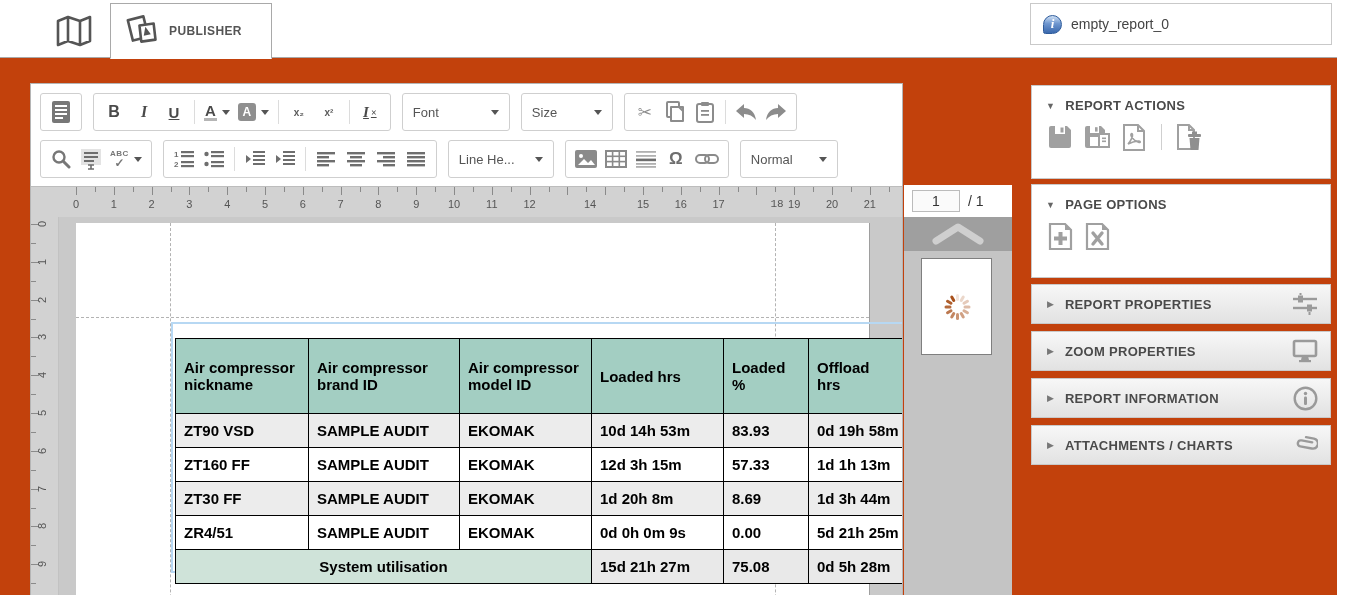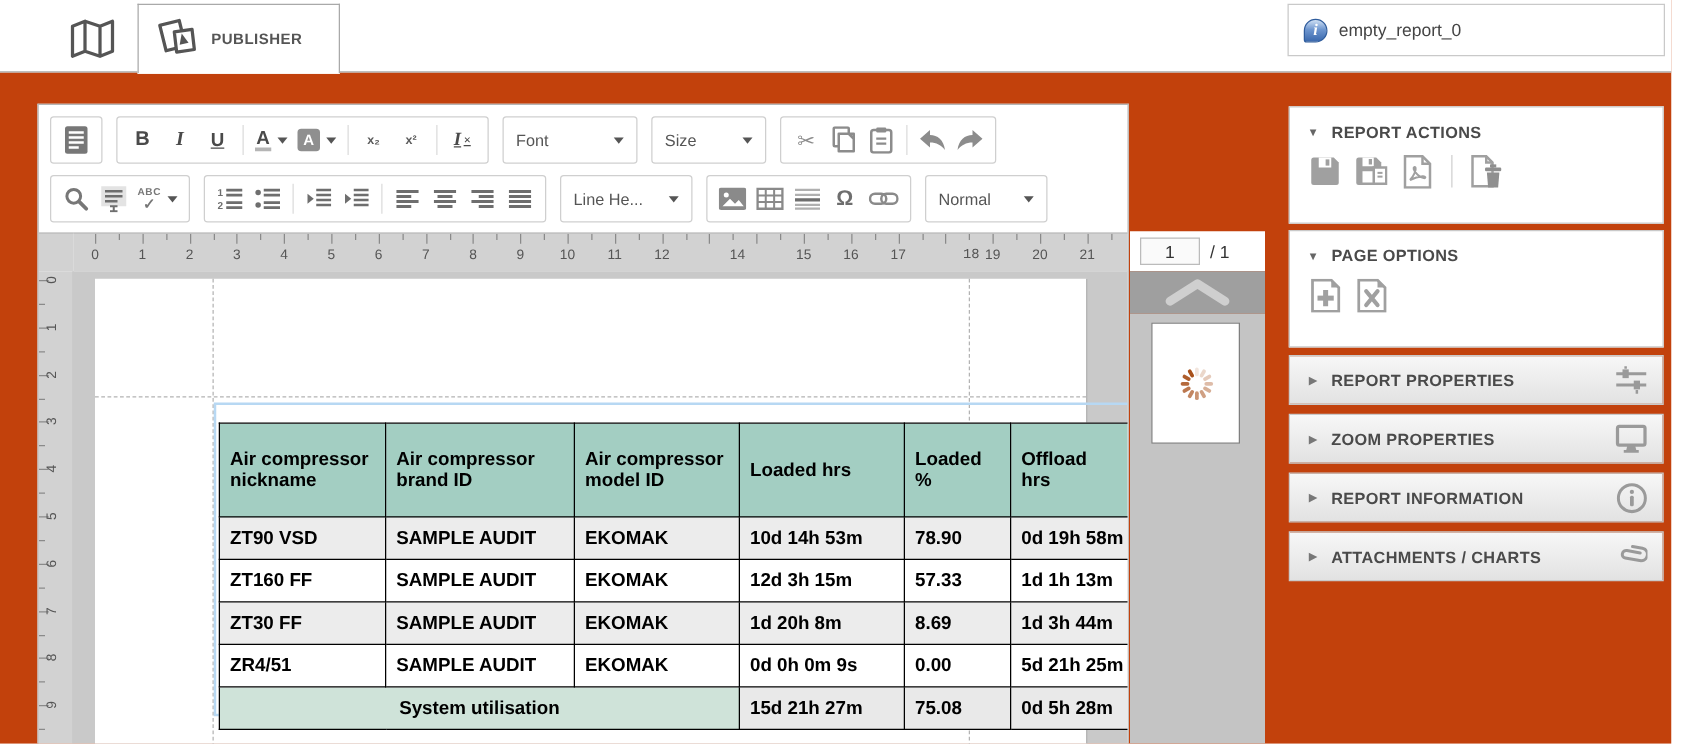--- a/index.html
+++ b/index.html
@@ -456,21 +456,21 @@
               <th style="background: rgb(163, 206, 194);"><span>Air compressor model ID</span></th>
               <th style="background: rgb(163, 206, 194);"><span>Loaded hrs</span></th>
               <th style="background: rgb(163, 206, 194);"><span>Loaded %</span></th>
               <th style="background: rgb(163, 206, 194);"><span style="display: inline-block; max-width: 62px;">Offload hrs</span></th>
             </tr>
             <tr class="alt">
               <td>ZT90 VSD</td>
               <td>SAMPLE AUDIT</td>
               <td>EKOMAK</td>
               <td>10d 14h 53m</td>
-              <td>78.90</td>
+              <td>83.93</td>
               <td>0d 19h 58m</td>
             </tr>
             <tr>
               <td>ZT160 FF</td>
               <td>SAMPLE AUDIT</td>
               <td>EKOMAK</td>
               <td>12d 3h 15m</td>
               <td>57.33</td>
               <td>1d 1h 13m</td>
             </tr>

